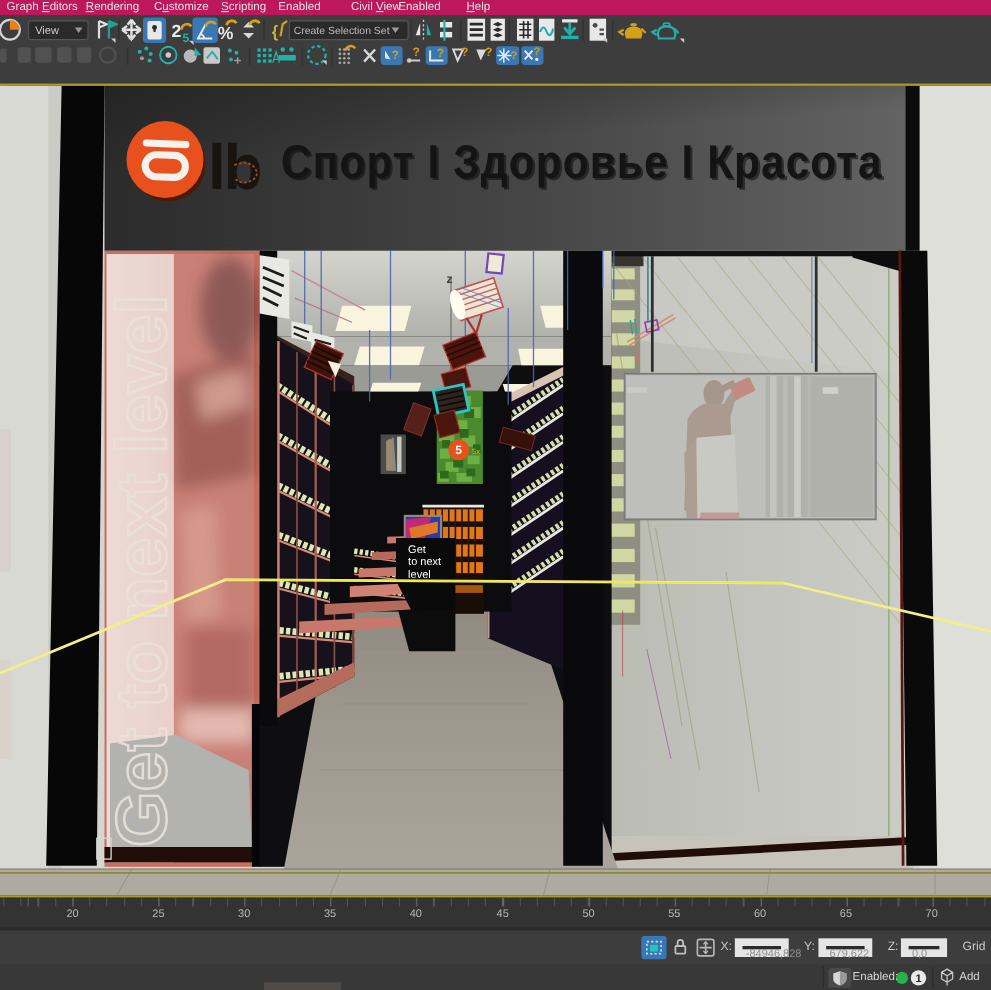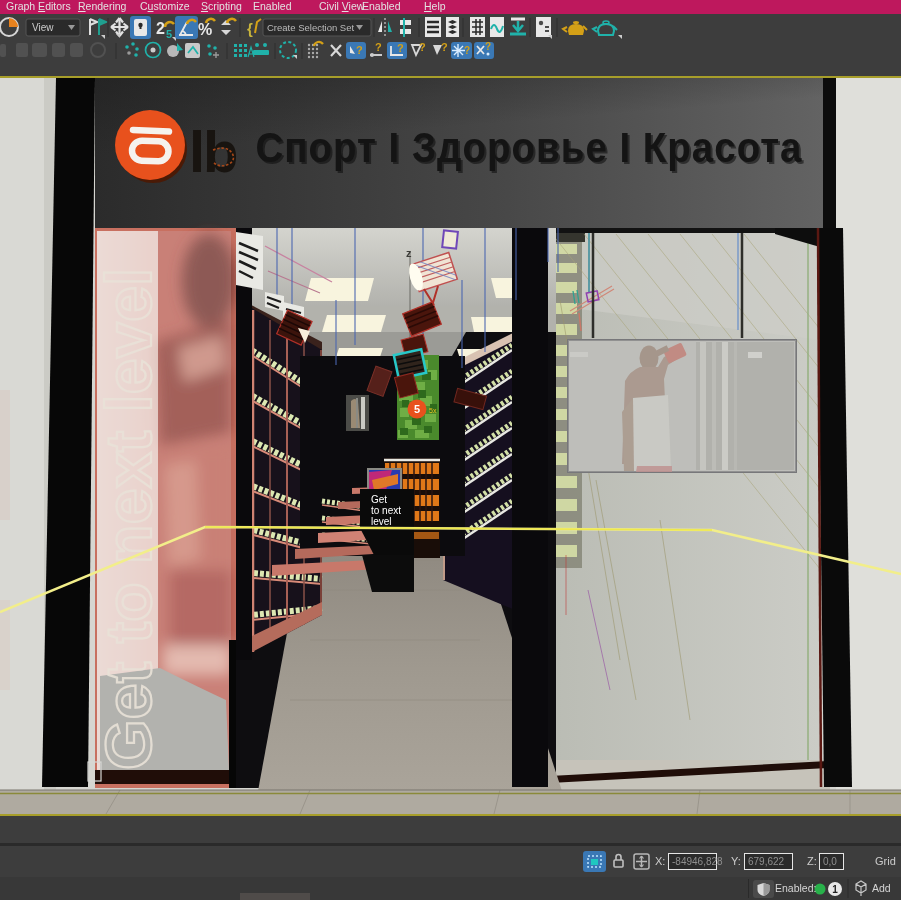--- a/index.html
+++ b/index.html
@@ -13,21 +13,21 @@
 #viewport{left:0;top:78px;width:901px;height:736px;background:#0369a1;overflow:hidden;}
 .vpborder{left:0;width:901px;height:2px;background:#a79e2a;}
 #timeline{left:0;top:816px;width:901px;height:27px;background:#333333;}
 #timeline .num{position:absolute;top:10px;width:30px;text-align:center;color:#b8b8b8;font-size:10px;}
 #ticks{position:absolute;left:0;top:0;width:901px;height:8px;
 background-image:repeating-linear-gradient(90deg,#666 0 1px,transparent 1px 78.2px),
 repeating-linear-gradient(90deg,#555 0 1px,transparent 1px 15.64px);
 background-position:66px 0,3px 0;}
 #statusbar{left:0;top:846px;width:901px;height:31px;background:#3d3d3d;color:#cccccc;font-size:11px;}
 #botbar{left:0;top:877px;width:901px;height:23px;background:#383838;color:#d5d5d5;font-size:10.5px;}
-.inp{position:absolute;top:7px;height:17px;background:#2b2b2b;border:1px solid #e5e5e5;color:#8f8f8f;font-size:10px;padding:2px 3px 0 3px;}
+.inp{position:absolute;top:7px;height:17px;background:#2b2b2b;border:7px solid #e5e5e5;color:#8f8f8f;font-size:10px;padding:2px 3px 0 3px;}
 </style>
 </head>
 <body>
 <div id="page">
 
   <div id="menubar" class="abs">
     <span style="left:6px">Graph <u>E</u>ditors</span>
     <span style="left:78px"><u>R</u>endering</span>
     <span style="left:140px">C<u>u</u>stomize</span>
     <span style="left:201px"><u>S</u>cripting</span>
@@ -616,41 +616,55 @@
       <path d="M0 793.5 H901" stroke="#8a8a3a" stroke-width="1.5"></path>
       <path d="M0 790 H901" stroke="#79746c" stroke-width="1"></path>
 
       <polyline points="0,612 205,527 712,530 901,574" fill="none" stroke="#f2ee8a" stroke-width="2.5"></polyline>
       <polyline points="205,527 712,530" fill="none" stroke="#eee84a" stroke-width="1.5"></polyline>
     </svg>
   </div>
   <div class="vpborder abs" style="top:76px"></div>
   <div class="vpborder abs" style="top:814px"></div>
 
+  <div id="timeline" class="abs">
+    <div id="ticks"></div>
+    <span class="num" style="left:51px">20</span>
+    <span class="num" style="left:129px">25</span>
+    <span class="num" style="left:207px">30</span>
+    <span class="num" style="left:285px">35</span>
+    <span class="num" style="left:363px">40</span>
+    <span class="num" style="left:442px">45</span>
+    <span class="num" style="left:520px">50</span>
+    <span class="num" style="left:598px">55</span>
+    <span class="num" style="left:676px">60</span>
+    <span class="num" style="left:754px">65</span>
+    <span class="num" style="left:832px">70</span>
+  </div>
   <div class="abs" style="left:0;top:843px;width:901px;height:3px;background:#2a2a2a"></div>
 
   <div id="statusbar" class="abs">
     <svg width="901" height="31" style="position:absolute;left:0;top:0">
       <rect x="583" y="5" width="23" height="21" rx="3" fill="#3a78b5"></rect>
       <rect x="588" y="10" width="13" height="11" fill="none" stroke="#bfe3ff" stroke-width="1.5" stroke-dasharray="2 2"></rect>
       <rect x="591" y="13" width="7" height="6" fill="#20c8c0"></rect>
       <g stroke="#c0c0c0" stroke-width="1.6" fill="none">
         <rect x="614" y="14" width="9" height="7" rx="1"></rect>
         <path d="M616 14 v-3 a2.5 2.5 0 0 1 5 0 v3"></path>
       </g>
       <rect x="634" y="8" width="15" height="15" rx="2" fill="none" stroke="#b8b8b8" stroke-width="1.5"></rect>
       <path d="M641.5 10 v11 M636 15.5 h11" stroke="#b8b8b8" stroke-width="1.5"></path>
       <path d="M641.5 10 l-2 2.5 M641.5 10 l2 2.5 M641.5 21 l-2 -2.5 M641.5 21 l2 -2.5" stroke="#b8b8b8" stroke-width="1.2" fill="none"></path>
     </svg>
     <span class="abs" style="left:655px;top:9px">X:</span>
     <div class="inp" style="left:668px;width:49px">-84946,828</div>
     <span class="abs" style="left:731px;top:9px">Y:</span>
     <div class="inp" style="left:744px;width:49px">679,622</div>
     <span class="abs" style="left:807px;top:9px">Z:</span>
-    <div class="inp" style="left:819px;width:25px">0,0</div>
+    <div class="inp" style="left:819px;width:42px">0,0</div>
     <span class="abs" style="left:875px;top:9px">Grid</span>
   </div>
 
   <div id="botbar" class="abs">
     <div class="abs" style="left:748px;top:2px;width:1px;height:19px;background:#2a2a2a"></div>
     <svg width="901" height="23" style="position:absolute;left:0;top:0">
       <rect x="753" y="3" width="21" height="18" rx="3" fill="#4a4a4a"></rect>
       <path d="M763.5 6 l6 2 v5 q0 4 -6 6 q-6 -2 -6 -6 v-5 z" fill="#d8d8d8"></path>
       <path d="M763.5 6 l6 2 v5 q0 4 -6 6 z" fill="#9a9a9a"></path>
       <circle cx="820" cy="12" r="5.5" fill="#28b14a"></circle>

